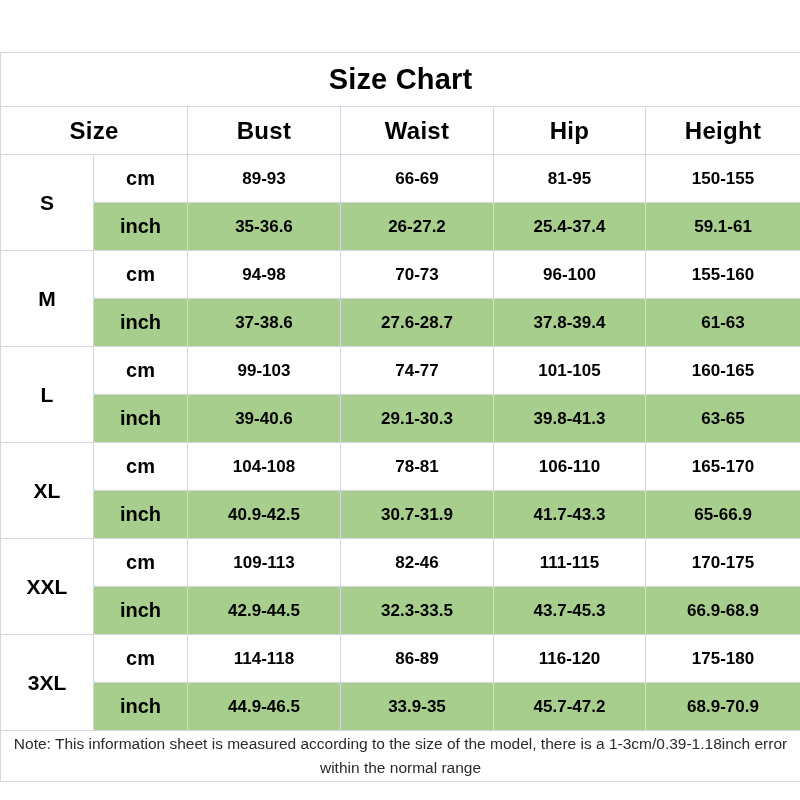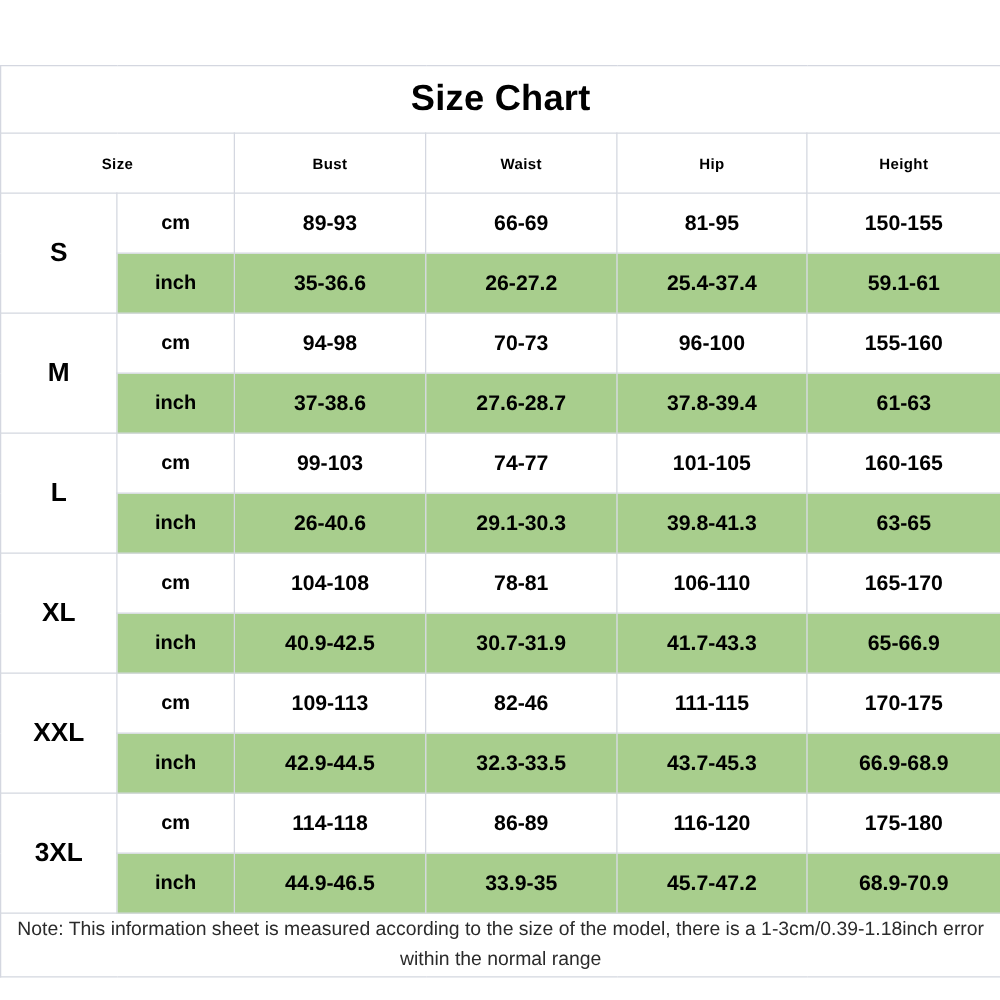--- a/index.html
+++ b/index.html
@@ -56,37 +56,37 @@
     font-weight: bold;
     letter-spacing: 0.2px;
     color: #000000;
     line-height: 53px;
   }
 
   
   .hdr-cell {
     height: 47px;
     background: #ffffff;
-    font-size: 12px;
+    font-size: 24px;
     font-weight: bold;
     letter-spacing: 0.3px;
   }
 
   
   .size-label {
     width: 93px;
     background: #ffffff;
     font-size: 21px;
     font-weight: bold;
   }
 
   
   .unit-cell {
     width: 94px;
-    font-size: 16px;
+    font-size: 20px;
     font-weight: bold;
     height: 47px;
   }
 
   
   .val-cell {
     font-size: 17px;
     font-weight: bold;
     height: 47px;
   }
@@ -181,21 +181,21 @@
         <tr>
           <td class="size-label" rowspan="2">L</td>
           <td class="unit-cell row-cm">cm</td>
           <td class="val-cell row-cm">99-103</td>
           <td class="val-cell row-cm">74-77</td>
           <td class="val-cell row-cm">101-105</td>
           <td class="val-cell row-cm">160-165</td>
         </tr>
         <tr>
           <td class="unit-cell row-in">inch</td>
-          <td class="val-cell row-in">26-40.6</td>
+          <td class="val-cell row-in">39-40.6</td>
           <td class="val-cell row-in">29.1-30.3</td>
           <td class="val-cell row-in">39.8-41.3</td>
           <td class="val-cell row-in">63-65</td>
         </tr>
 
         <tr>
           <td class="size-label" rowspan="2">XL</td>
           <td class="unit-cell row-cm">cm</td>
           <td class="val-cell row-cm">104-108</td>
           <td class="val-cell row-cm">78-81</td>

